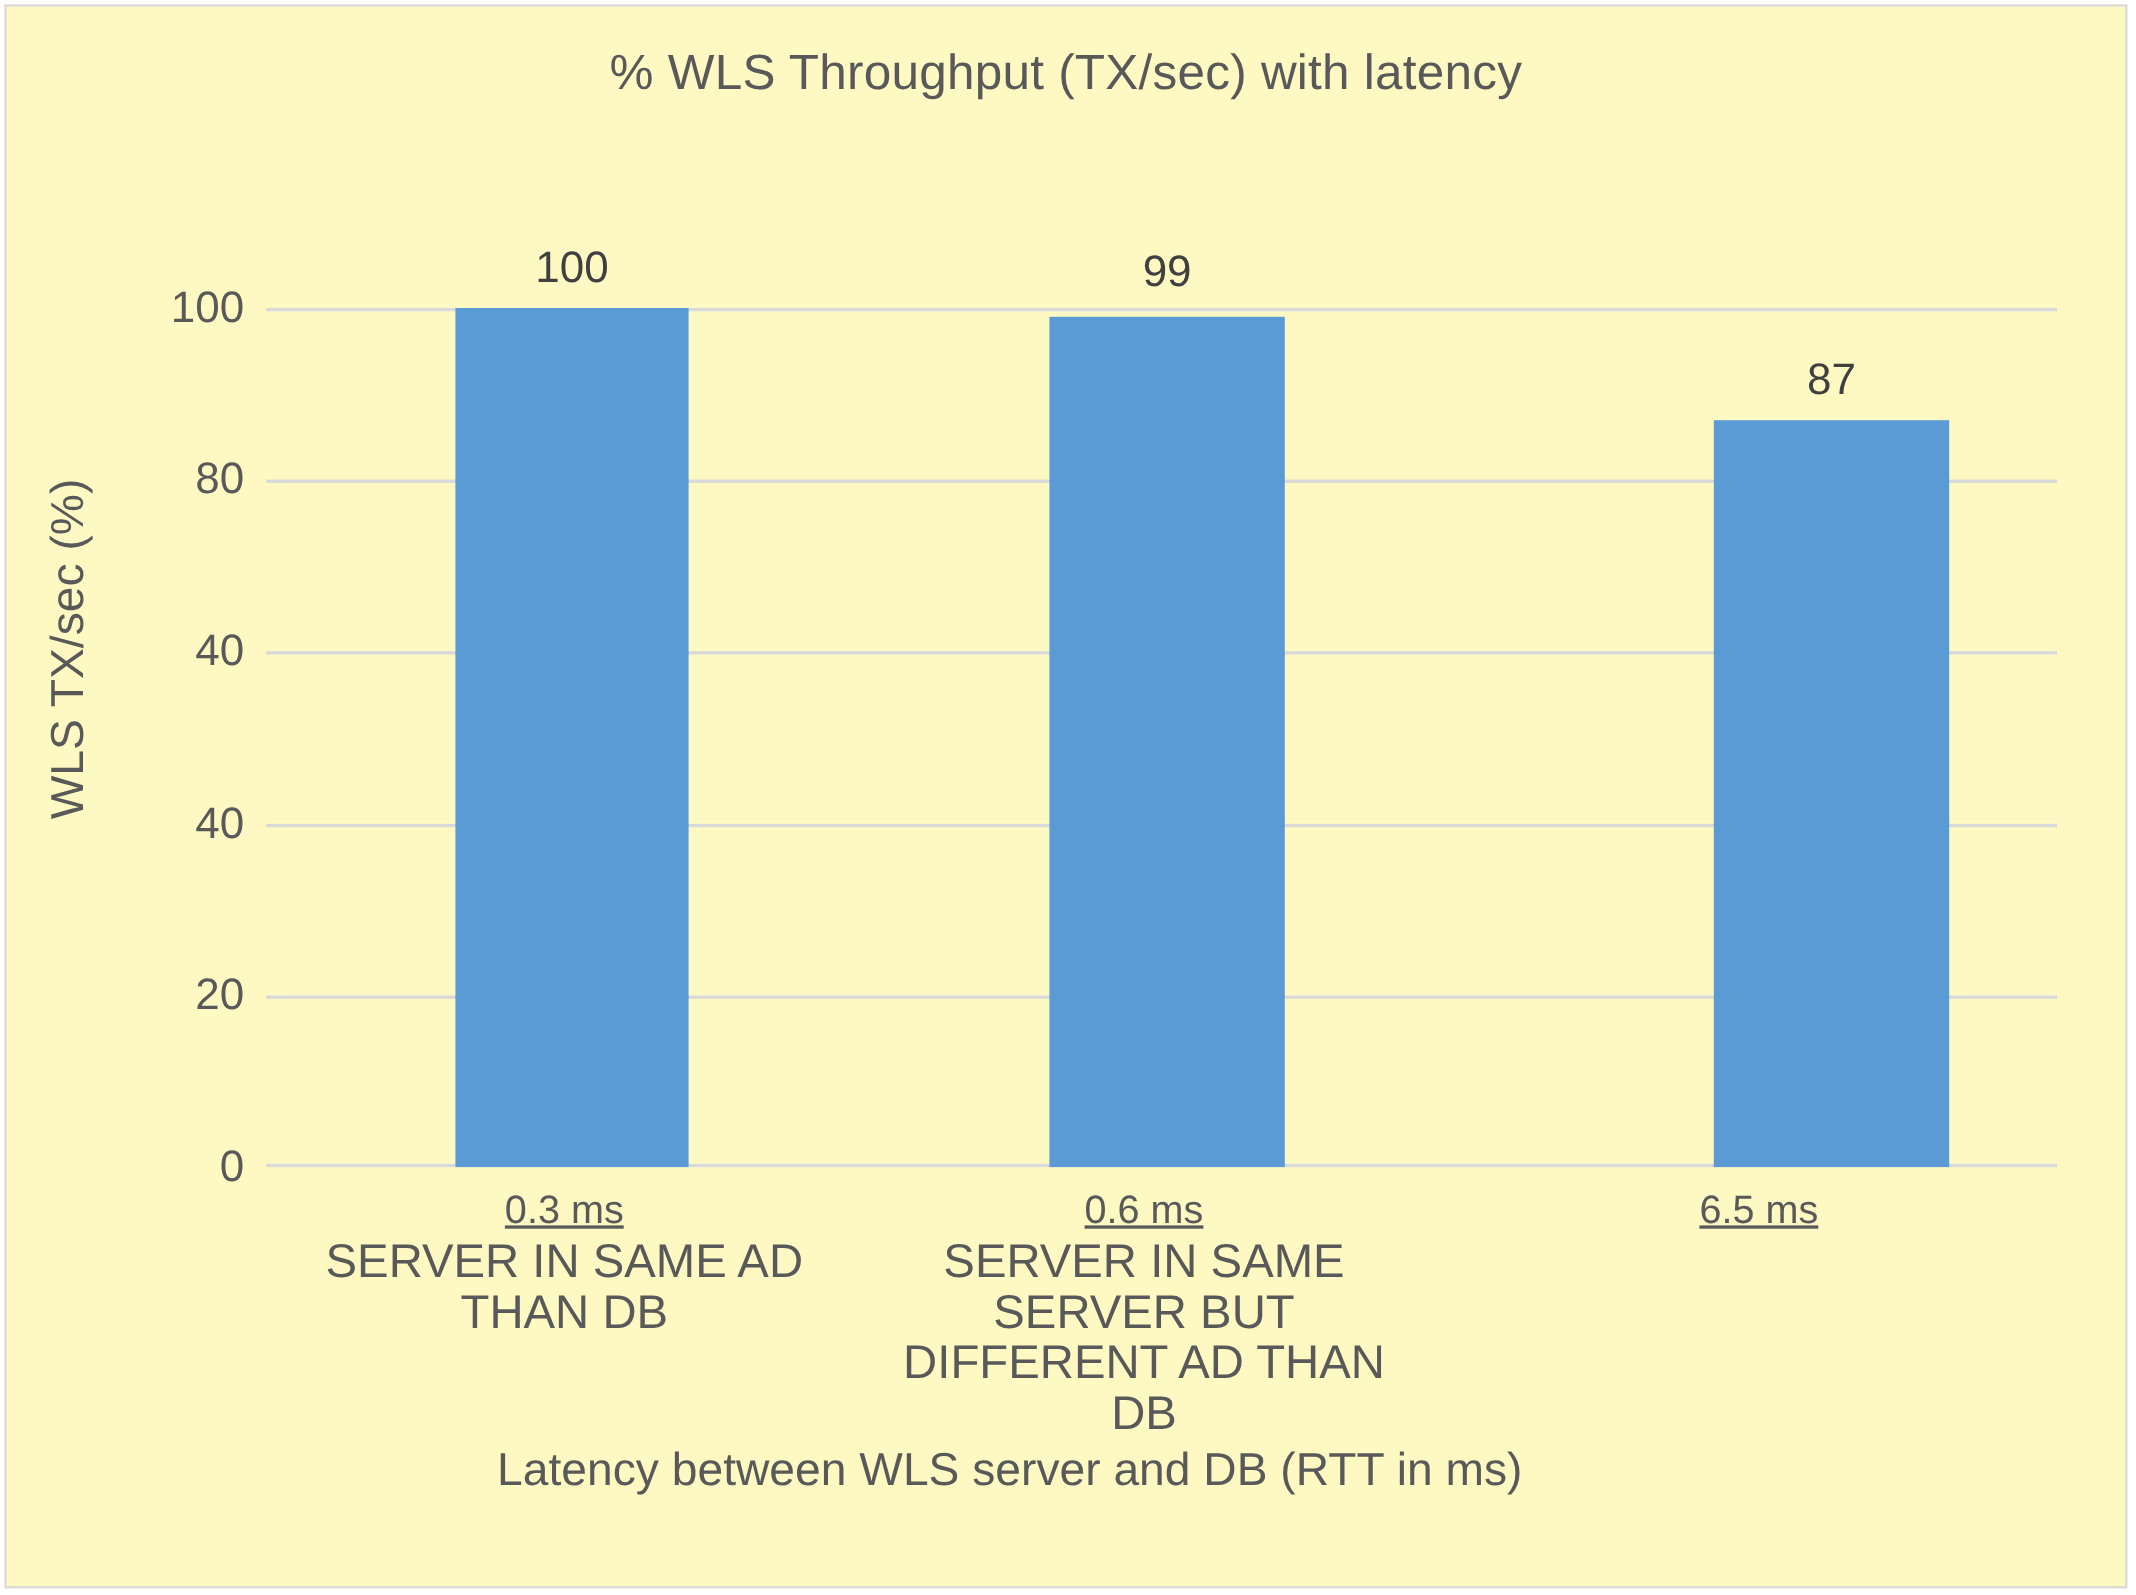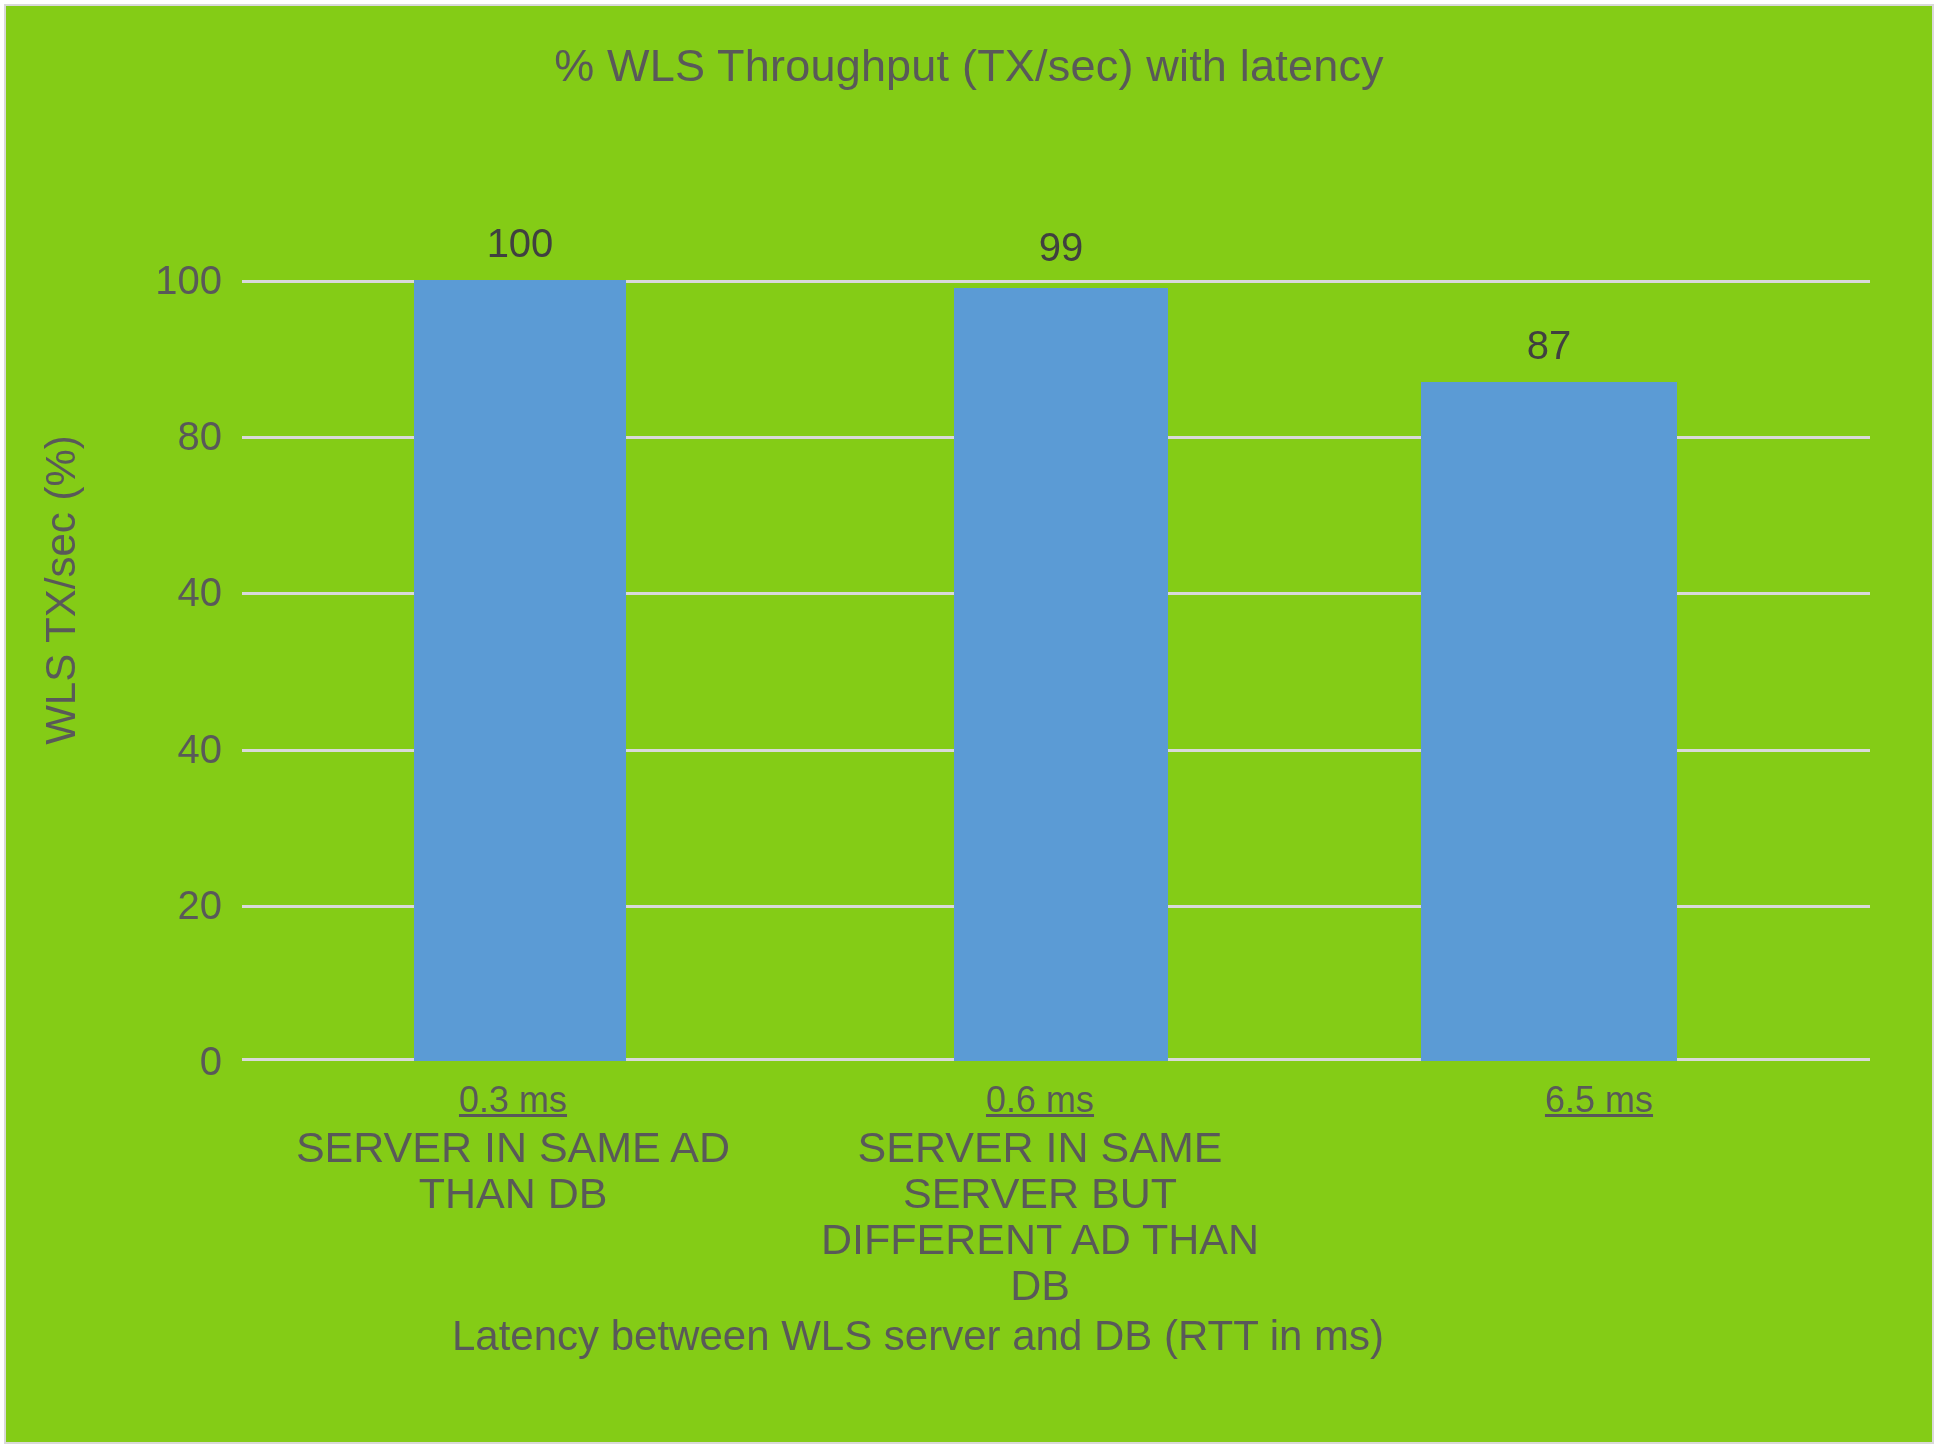--- a/index.html
+++ b/index.html
@@ -13,21 +13,21 @@
     font-family: "Liberation Sans", sans-serif;
     overflow: hidden;
   }
   .chart-frame {
     position: absolute;
     left: 4px;
     top: 4px;
     width: 1930px;
     height: 1440px;
     border: 2px solid #d9d9d9;
-    background: #84cc16;
+    background: #fef9c3;
     box-sizing: border-box;
   }
   .chart-title {
     position: absolute;
     left: 0;
     top: 34px;
     width: 1926px;
     text-align: center;
     font-size: 45px;
     color: #595959;
@@ -173,21 +173,21 @@
       <div class="bar" style="left:172px; width:212px; height:100%">
         <div class="bar-rect" style="height:100%; background:#5B9BD5"></div>
         <div class="bar-value" style="bottom:100%; margin-bottom:14px">100</div>
       </div>
 
       <div class="bar" style="left:712px; width:214px; height:100%">
         <div class="bar-rect" style="height:99%; background:#5B9BD5"></div>
         <div class="bar-value" style="bottom:99%; margin-bottom:18px">99</div>
       </div>
 
-      <div class="bar" style="left:1179px; width:256px; height:100%">
+      <div class="bar" style="left:1316px; width:214px; height:100%">
         <div class="bar-rect" style="height:87%; background:#5B9BD5"></div>
         <div class="bar-value" style="bottom:87%; margin-bottom:14px">87</div>
       </div>
 
     </div>
   </div>
 
   <div class="x-labels">
     <div class="x-cat" style="left:0px; width:542px">
       <div class="cat-value">0.3 ms</div>

